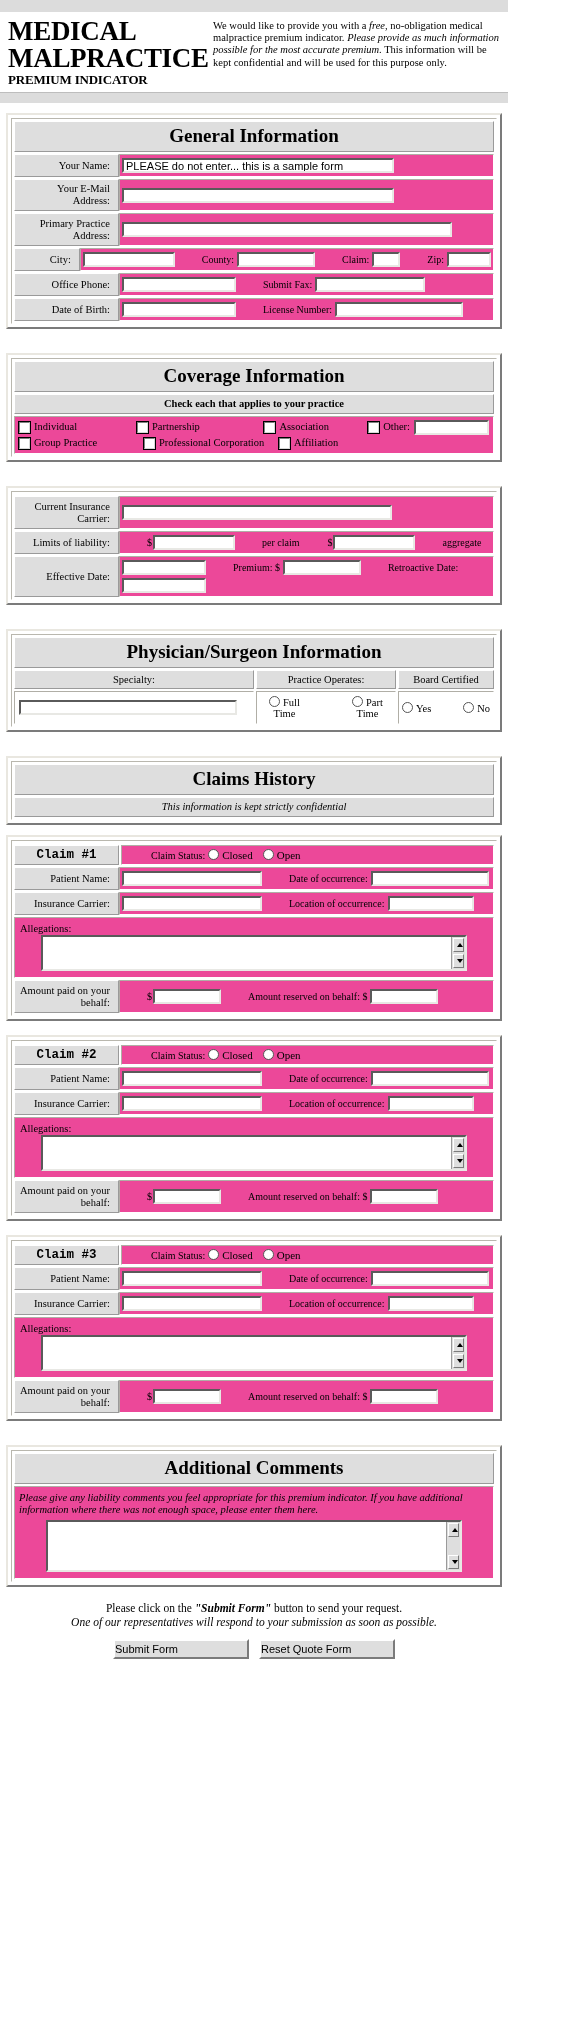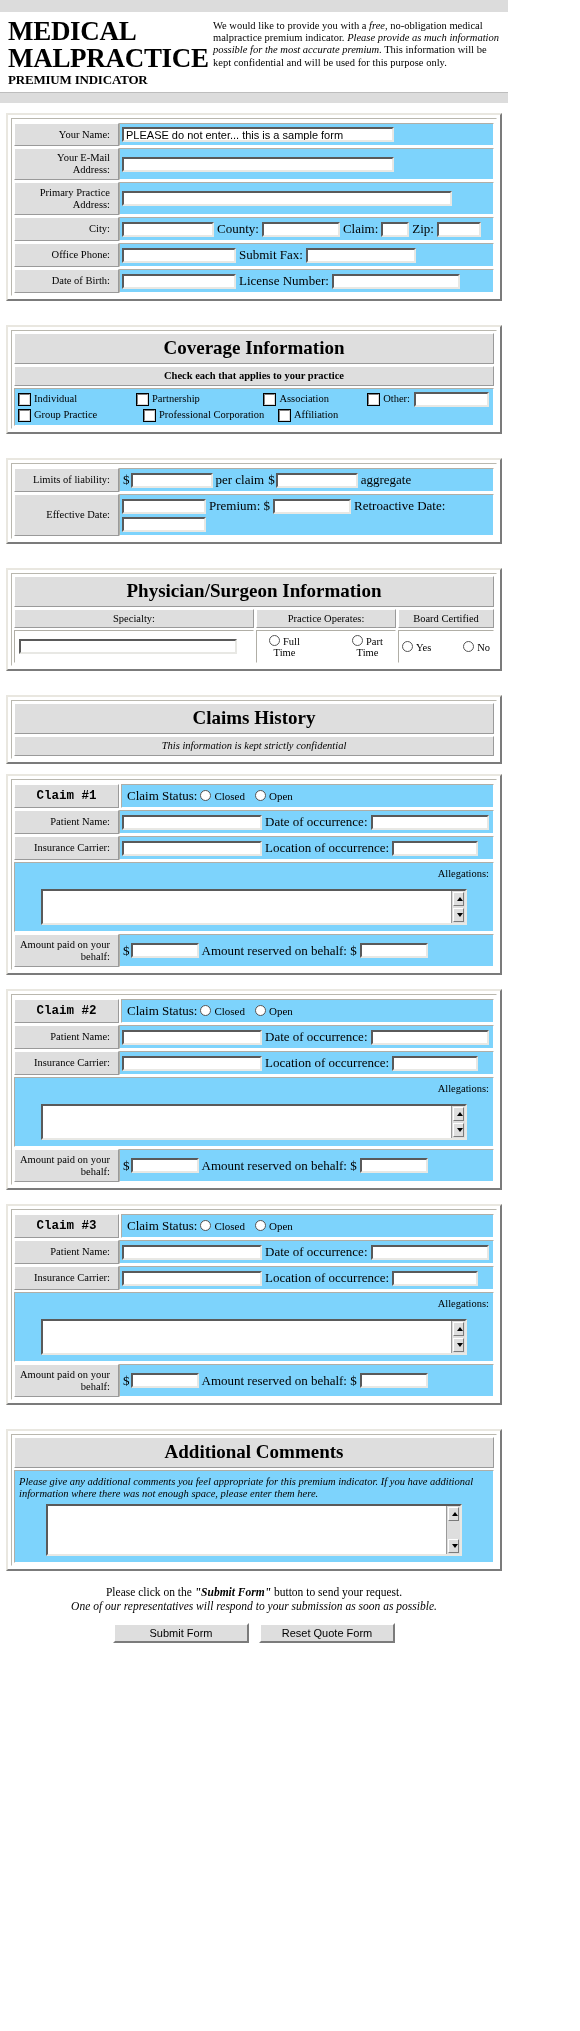--- a/index.html
+++ b/index.html
@@ -105,31 +105,31 @@
     font-size:10.5px;
     line-height:12px;
     display:flex;
     align-items:center;
     justify-content:flex-end;
     box-sizing:border-box;
   }
   .lab.two{line-height:12px;display:block;padding-top:4px;}
   .fld{
     flex:1;
-    background:#7dd3fc;
+    background:#ec4899;
     border-top:1px solid #b0aea6;
     border-left:1px solid #b0aea6;
     border-right:1px solid #ffffff;
     border-bottom:1px solid #ffffff;
     padding:3px 2px;
     display:flex;
     align-items:center;
     box-sizing:border-box;
   }
-  .fld .tx{font-size:13px;padding:0 3px;}
+  .fld .tx{font-size:10px;padding:0 3px;margin-left:24px;}
 
   
   .inp{
     background:#ffffff;
     border-top:2px solid #5a5a5a;
     border-left:2px solid #5a5a5a;
     border-right:2px solid #e8e8e4;
     border-bottom:2px solid #e8e8e4;
     height:15px;
     box-sizing:border-box;
@@ -204,35 +204,35 @@
   .claimhdr{
     background:#dedede;
     border-top:1px solid #ffffff;border-left:1px solid #ffffff;
     border-right:1px solid #9a9a9a;border-bottom:1px solid #9a9a9a;
     font-weight:bold;font-size:12.5px;text-align:center;
     display:flex;align-items:center;justify-content:center;
     box-sizing:border-box;
     font-family:Liberation Mono, monospace;
   }
 
-  .alleg-lab{font-size:10.5px;padding:2px 2px 10px 3px;text-align:right;}
+  .alleg-lab{font-size:10.5px;padding:2px 2px 1px 3px;}
 
   .footnote{
     text-align:center;font-size:11.5px;line-height:14px;
     margin:14px 0 0 0;
   }
   .footnote b{font-weight:bold;font-style:italic;}
   .footnote .l2{font-style:italic;}
 
   .btnrow{display:flex;justify-content:center;gap:10px;margin:10px 0 14px 0;}
   .btn{
     background:#dedede;
     border-top:2px solid #ffffff;border-left:2px solid #ffffff;
     border-right:2px solid #7b7b7b;border-bottom:2px solid #7b7b7b;
-    padding:2px 0;width:132px;text-align:center;
+    padding:2px 0;width:132px;
     font-family:"Liberation Sans", sans-serif;font-size:11px;
   }
 </style>
 </head>
 <body>
 
 <div class="page">
 
   <div class="topbar"></div>
 
@@ -241,20 +241,21 @@
       <div class="l1">MEDICAL</div>
       <div class="l2">MALPRACTICE</div>
       <div class="l3">PREMIUM INDICATOR</div>
     </div>
     <div class="intro"><span>We would like to provide you with a </span><i>free</i><span>, no-obligation medical malpractice premium indicator. </span><i>Please provide as much information possible for the most accurate premium.</i><span> This information will be kept confidential and will be used for this purpose only.</span></div>
   </div>
   <div class="headrule"></div>
 
   <div class="panel">
    <div class="panel-inner">
+    <div class="sect-title">General Information</div>
 
     <div class="row">
       <div class="lab" style="width:105px">Your Name:</div>
       <div class="fld">
         <div class="inp" style="width:272px;line-height:12px">PLEASE do not enter... this is a sample form</div>
       </div>
     </div>
 
     <div class="row">
       <div class="lab" style="width:105px">Your E-Mail Address:</div>
@@ -342,20 +343,26 @@
               <span>Affiliation</span>
             </div>
       </div>
     </div>
    </div>
   </div>
 
   <div class="panel" style="margin-top:24px">
    <div class="panel-inner">
 
+    <div class="row">
+      <div class="lab two" style="width:105px">Current Insurance Carrier:</div>
+      <div class="fld">
+        <div class="inp" style="width:270px"></div>
+      </div>
+    </div>
 
     <div class="row">
       <div class="lab" style="width:105px">Limits of liability:</div>
       <div class="fld">
         <span class="tx" style="padding:0 1px">$</span>
         <div class="inp" style="width:82px"></div>
         <span class="tx">per claim</span>
         <span class="tx" style="padding:0 1px">$</span>
         <div class="inp" style="width:82px"></div>
         <span class="tx">aggregate</span>
@@ -551,21 +558,21 @@
           </div>
         </div>
       </div>
     </div>
 
   <div class="panel" style="margin-top:24px">
    <div class="panel-inner">
     <div class="sect-title">Additional Comments</div>
     <div class="fld" style="display:block;margin-top:2px">
       <div style="font-style:italic;font-size:10.5px;line-height:12px;padding:2px 2px 4px 2px">
-        <span>Please give any additional comments you feel appropriate for this premium indicator. If you have</span>
+        <span>Please give any liability comments you feel appropriate for this premium indicator. If you have</span>
         <span>additional information where there was not enough space, please enter them here.</span>
       </div>
       <div class="ta" style="height:52px;width:416px;margin:0 auto 3px auto">
         <div class="sbar">
           <div class="sbtn up"></div>
           <div class="sbtn dn"></div>
         </div>
       </div>
     </div>
    </div>

